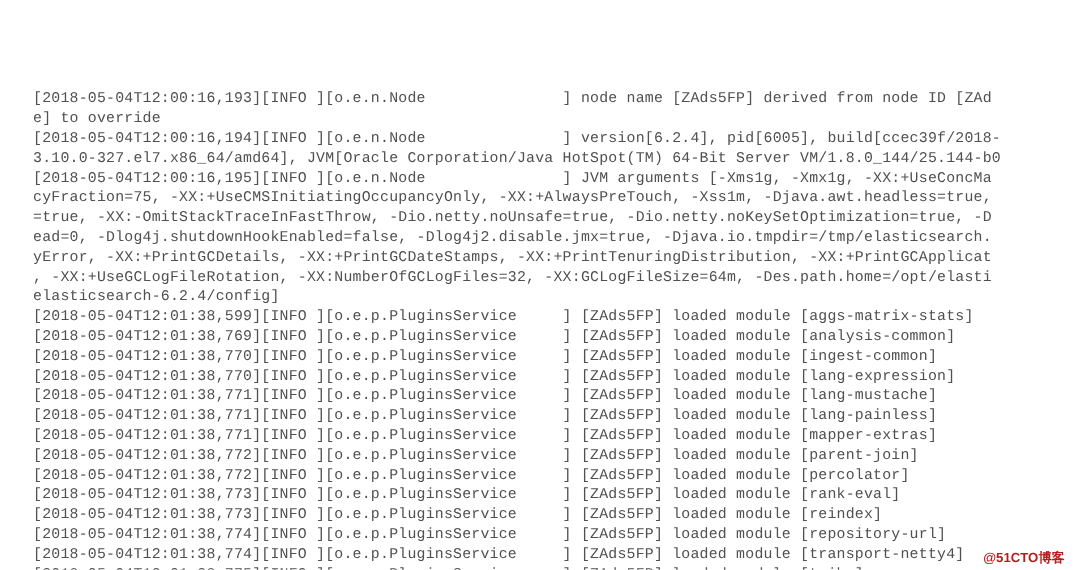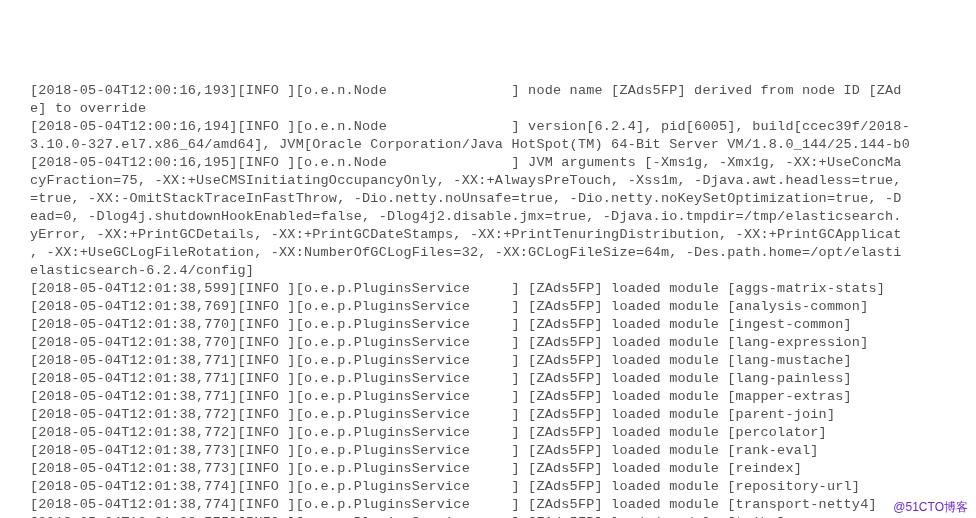--- a/index.html
+++ b/index.html
@@ -17,24 +17,25 @@
       box-sizing: border-box;
       letter-spacing: 0.2px;
     }
     .log-line {
       display: block;
     }
     .watermark {
       position: absolute;
       right: 8px;
       bottom: 2px;
-      color: #6d28d9;
+      color: #b91c1c;
       font-size: 12px;
       font-family: Arial, sans-serif;
       letter-spacing: 0;
+      font-weight: bold;
     }
     #logs { position: relative; }
   </style>
 </head>
 <body>
 
 
 
 <div id="logs"><span class="log-line">[2018-05-04T12:00:16,193][INFO ][o.e.n.Node               ] node name [ZAds5FP] derived from node ID [ZAd</span><span class="log-line">e] to override</span><span class="log-line">[2018-05-04T12:00:16,194][INFO ][o.e.n.Node               ] version[6.2.4], pid[6005], build[ccec39f/2018-</span><span class="log-line">3.10.0-327.el7.x86_64/amd64], JVM[Oracle Corporation/Java HotSpot(TM) 64-Bit Server VM/1.8.0_144/25.144-b0</span><span class="log-line">[2018-05-04T12:00:16,195][INFO ][o.e.n.Node               ] JVM arguments [-Xms1g, -Xmx1g, -XX:+UseConcMa</span><span class="log-line">cyFraction=75, -XX:+UseCMSInitiatingOccupancyOnly, -XX:+AlwaysPreTouch, -Xss1m, -Djava.awt.headless=true,</span><span class="log-line">=true, -XX:-OmitStackTraceInFastThrow, -Dio.netty.noUnsafe=true, -Dio.netty.noKeySetOptimization=true, -D</span><span class="log-line">ead=0, -Dlog4j.shutdownHookEnabled=false, -Dlog4j2.disable.jmx=true, -Djava.io.tmpdir=/tmp/elasticsearch.</span><span class="log-line">yError, -XX:+PrintGCDetails, -XX:+PrintGCDateStamps, -XX:+PrintTenuringDistribution, -XX:+PrintGCApplicat</span><span class="log-line">, -XX:+UseGCLogFileRotation, -XX:NumberOfGCLogFiles=32, -XX:GCLogFileSize=64m, -Des.path.home=/opt/elasti</span><span class="log-line">elasticsearch-6.2.4/config]</span><span class="log-line">[2018-05-04T12:01:38,599][INFO ][o.e.p.PluginsService     ] [ZAds5FP] loaded module [aggs-matrix-stats]</span><span class="log-line">[2018-05-04T12:01:38,769][INFO ][o.e.p.PluginsService     ] [ZAds5FP] loaded module [analysis-common]</span><span class="log-line">[2018-05-04T12:01:38,770][INFO ][o.e.p.PluginsService     ] [ZAds5FP] loaded module [ingest-common]</span><span class="log-line">[2018-05-04T12:01:38,770][INFO ][o.e.p.PluginsService     ] [ZAds5FP] loaded module [lang-expression]</span><span class="log-line">[2018-05-04T12:01:38,771][INFO ][o.e.p.PluginsService     ] [ZAds5FP] loaded module [lang-mustache]</span><span class="log-line">[2018-05-04T12:01:38,771][INFO ][o.e.p.PluginsService     ] [ZAds5FP] loaded module [lang-painless]</span><span class="log-line">[2018-05-04T12:01:38,771][INFO ][o.e.p.PluginsService     ] [ZAds5FP] loaded module [mapper-extras]</span><span class="log-line">[2018-05-04T12:01:38,772][INFO ][o.e.p.PluginsService     ] [ZAds5FP] loaded module [parent-join]</span><span class="log-line">[2018-05-04T12:01:38,772][INFO ][o.e.p.PluginsService     ] [ZAds5FP] loaded module [percolator]</span><span class="log-line">[2018-05-04T12:01:38,773][INFO ][o.e.p.PluginsService     ] [ZAds5FP] loaded module [rank-eval]</span><span class="log-line">[2018-05-04T12:01:38,773][INFO ][o.e.p.PluginsService     ] [ZAds5FP] loaded module [reindex]</span><span class="log-line">[2018-05-04T12:01:38,774][INFO ][o.e.p.PluginsService     ] [ZAds5FP] loaded module [repository-url]</span><span class="log-line">[2018-05-04T12:01:38,774][INFO ][o.e.p.PluginsService     ] [ZAds5FP] loaded module [transport-netty4]</span><span class="log-line">[2018-05-04T12:01:38,775][INFO ][o.e.p.PluginsService     ] [ZAds5FP] loaded module [tribe]</span></div>
 <div class="watermark">@51CTO博客</div>

